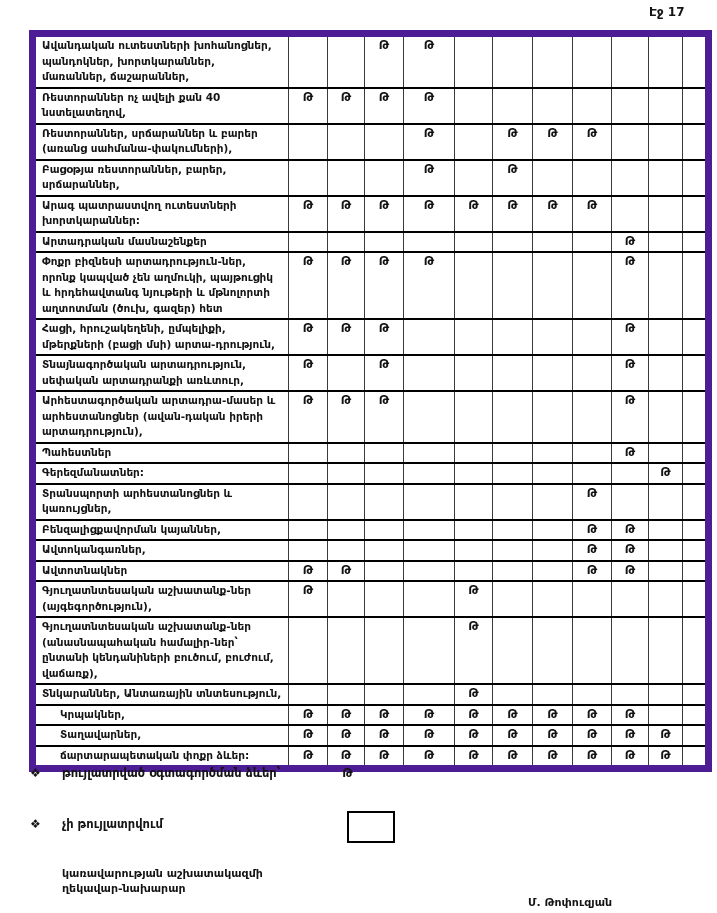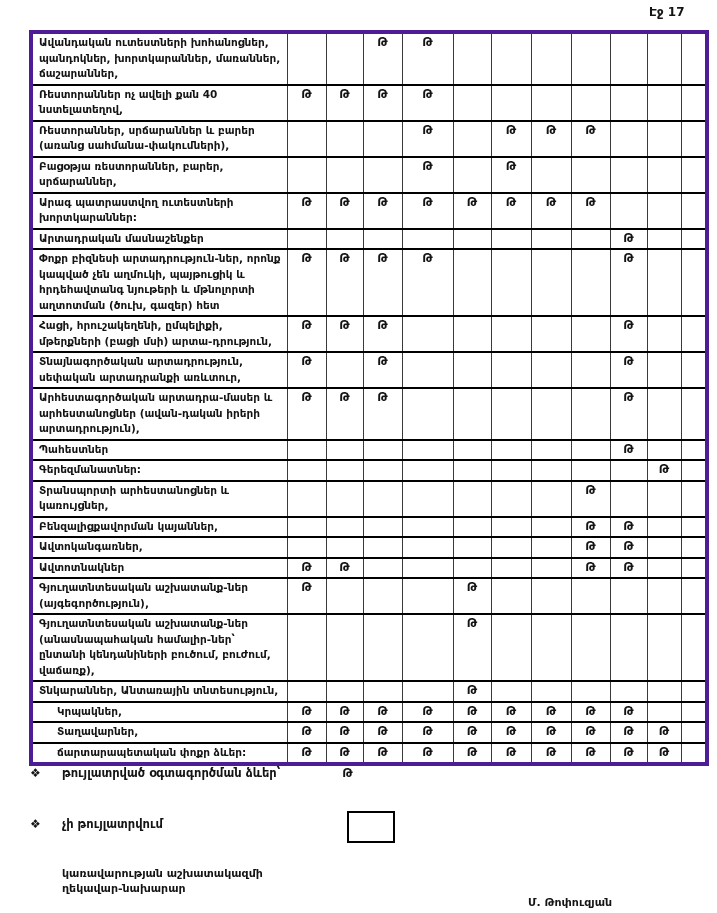--- a/index.html
+++ b/index.html
@@ -13,21 +13,21 @@
   }
   .page-number {
     position:absolute; top:5px; left:649px;
     font-size:12px; font-weight:bold;
   }
   table.zoning {
     position:absolute; top:30px; left:29px;
     width:676px;
     border-collapse:collapse;
     table-layout:fixed;
-    border:4px solid #4c1d95;
+    border:7px solid #4c1d95;
   }
   table.zoning td {
     border-left:1px solid #3a3a3a;
     border-right:1px solid #3a3a3a;
     border-top:2px solid #000;
     border-bottom:2px solid #000;
     vertical-align:top;
     overflow:hidden;
   }
   td.desc {

